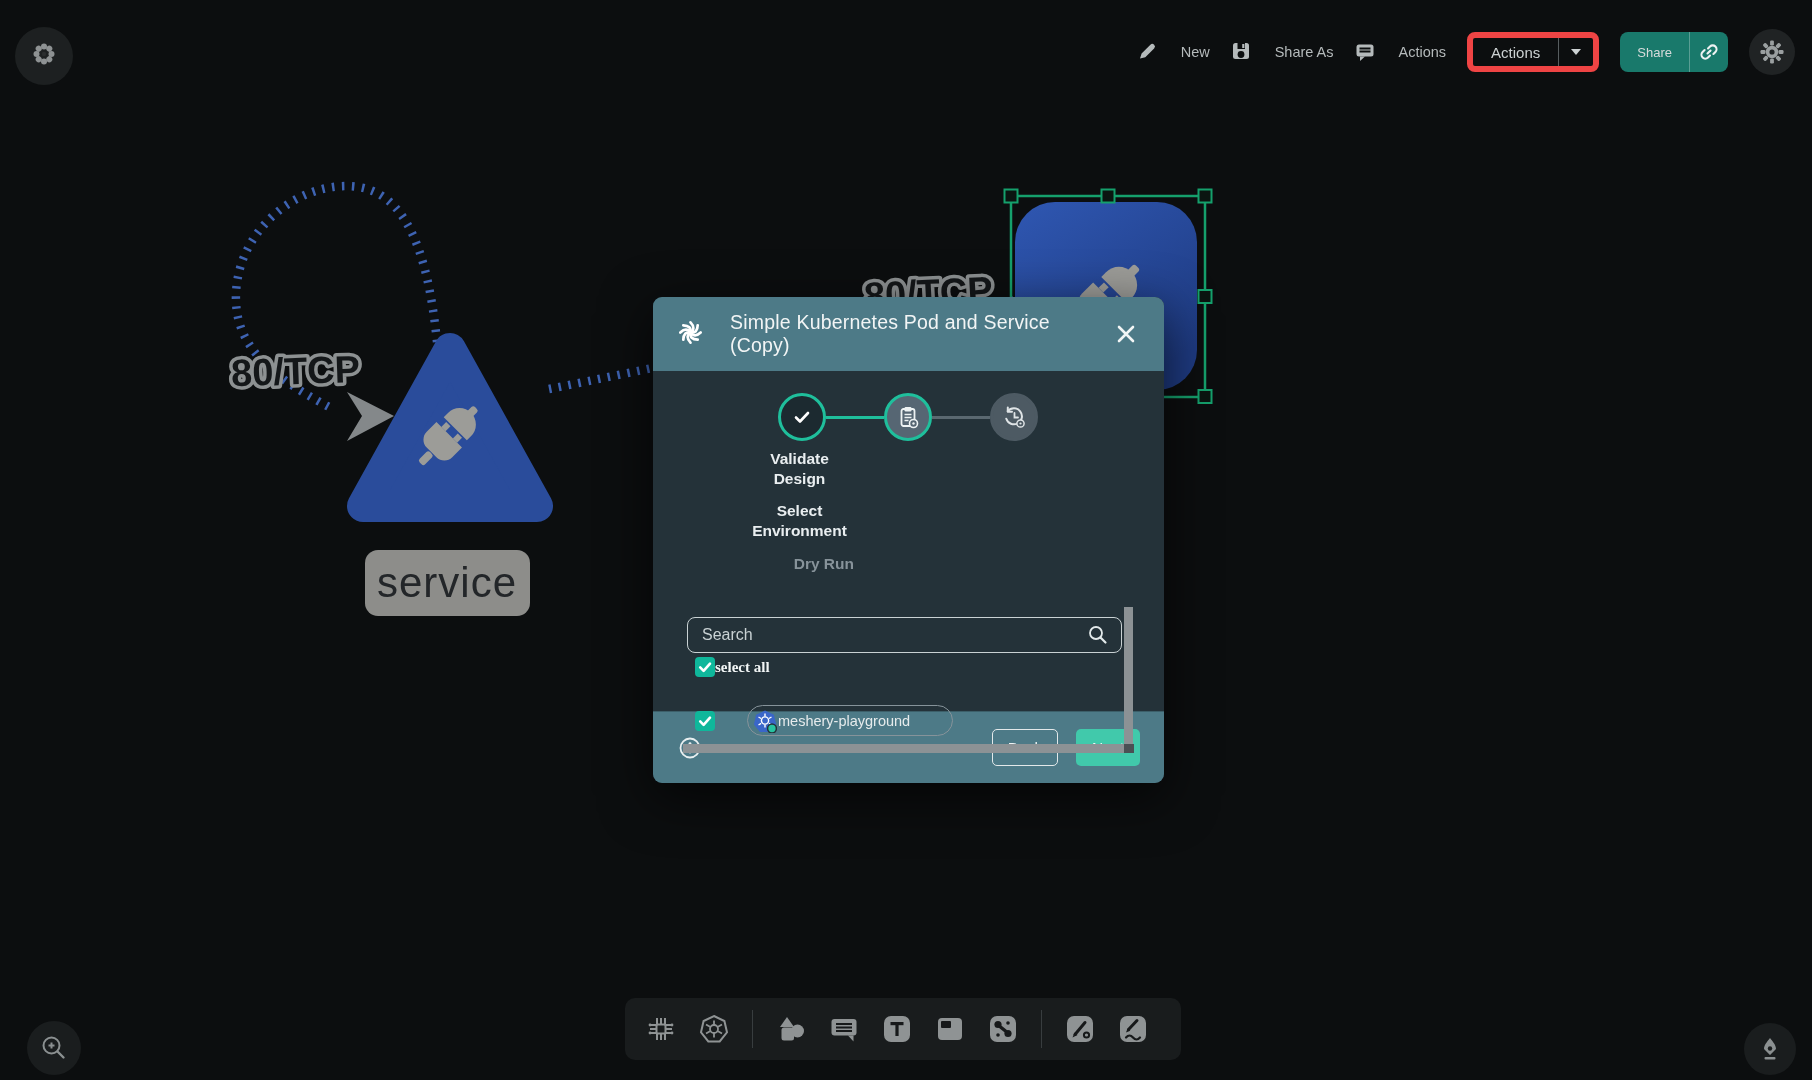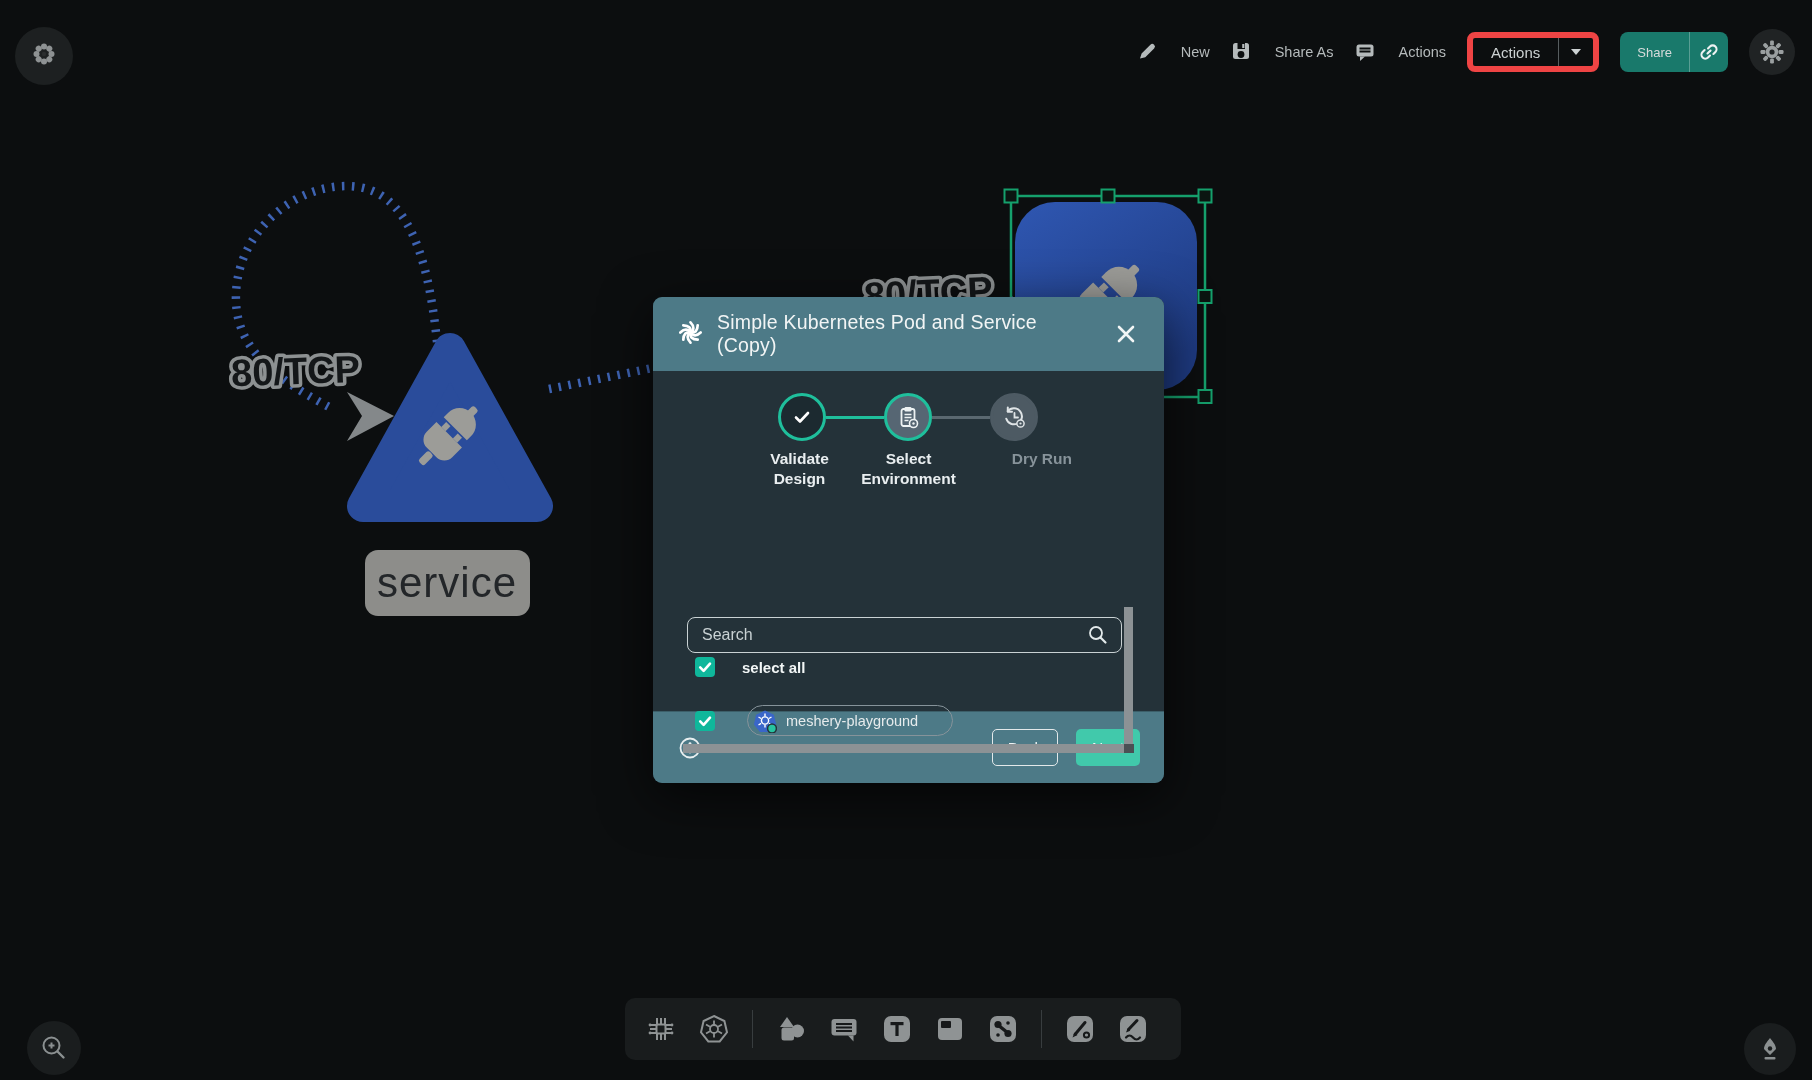--- a/index.html
+++ b/index.html
@@ -28,47 +28,47 @@
   
   .dock{position:absolute;left:625px;top:998px;width:556px;height:62px;background:#191c1d;border-radius:10px;
     display:flex;align-items:center;gap:23px;padding:0 21px;box-sizing:border-box;z-index:5;}
   .dock-sep{width:1px;height:38px;background:#383d3f;}
   .dock-ic{display:flex;align-items:center;justify-content:center;cursor:pointer;}
   .round-btn{position:absolute;border-radius:50%;background:#1a1d1e;display:flex;align-items:center;
     justify-content:center;z-index:5;cursor:pointer;}
   
   .modal{position:absolute;left:653px;top:297px;width:511px;height:486px;border-radius:9px;overflow:hidden;
     background:#243239;box-shadow:0 14px 52px rgba(0,0,0,.65);z-index:10;}
-  .m-header{height:74px;background:#4d7a87;display:flex;align-items:center;gap:13px;padding:8px 24px;box-sizing:border-box;}
+  .m-header{height:74px;background:#4d7a87;display:flex;align-items:center;gap:26px;padding:8px 24px;box-sizing:border-box;}
   .m-title{flex:1;color:#f2f5f5;font-size:19.5px;font-weight:500;letter-spacing:.2px;}
   .m-close{width:28px;height:28px;display:flex;align-items:center;justify-content:center;cursor:pointer;}
   .m-body{position:relative;height:340px;}
   .stepper{position:absolute;left:125px;top:22px;display:flex;align-items:center;}
   .sc{width:48px;height:48px;border-radius:50%;box-sizing:border-box;display:flex;align-items:center;justify-content:center;}
   .sc.done{background:#1c2a30;border:3px solid #1fbf9c;}
   .sc.active{background:#566673;border:3px solid #1fbf9c;}
   .sc.todo{background:#4d5a63;border:3px solid #4d5a63;}
   .conn{width:58px;height:3px;}
   .conn.teal{background:#1fbf9c;}
   .conn.gray{background:#5a6870;}
-  .slabels{position:absolute;left:92px;top:78px;width:327px;display:flex;gap:0;}
+  .slabels{position:absolute;left:92px;top:78px;width:327px;display:flex;gap:12px;flex-direction:column;}
   .slabel{width:109px;text-align:center;color:#e9eef0;font-size:15.5px;font-weight:700;line-height:1.3;}
   .slabel.dim{color:#87939a;text-align:right;}
   .search{position:absolute;left:34px;top:238px;width:435px;height:36px;border:1.5px solid #c9d2d4;border-radius:8px;
     display:flex;align-items:center;padding:0 12px;box-sizing:border-box;margin-top:8px;}
   .search input{flex:1;background:transparent;border:0;outline:none;color:#e8edef;font-size:16px;
     font-family:"Liberation Sans",sans-serif;}
   .search input::placeholder{color:#c9d2d4;opacity:1;}
-  .row-selectall{position:absolute;left:42px;top:286px;display:flex;align-items:center;gap:27px;}
+  .row-selectall{position:absolute;left:42px;top:286px;display:flex;align-items:center;font-family:Liberation Serif, serif;}
   .row-env{position:absolute;left:42px;top:334px;display:flex;align-items:center;}
   .cb{width:20px;height:20px;border-radius:4px;background:#0fb79b;display:flex;align-items:center;
     justify-content:center;cursor:pointer;flex:none;}
   .selectall-label{color:#f2f6f6;font-size:15px;font-weight:700;}
   .chip{margin-left:32px;height:31px;min-width:206px;border:1px solid #86939a;border-radius:16px;display:flex;
-    align-items:center;gap:9px;padding:0 16px 0 5px;box-sizing:border-box;color:#e6ebec;font-size:14.5px;cursor:pointer;}
+    align-items:center;gap:1px;padding:0 16px 0 5px;box-sizing:border-box;color:#e6ebec;font-size:14.5px;cursor:pointer;}
   .hscroll{position:absolute;left:30px;top:373px;width:441px;height:9px;background:#8c9295;}
   .hscroll-corner{position:absolute;left:471px;top:373px;width:10px;height:9px;background:#4a5054;}
   .vscroll{position:absolute;left:471px;top:236px;width:9px;height:137px;background:#8c9295;}
   .m-footer{height:72px;background:#4d7a87;border-top:1px solid rgba(0,0,0,.22);display:flex;align-items:center;
     padding:0 24px;box-sizing:border-box;}
   .btn-back{margin-left:auto;width:66px;height:37px;border:1px solid #e3e9ea;border-radius:5px;background:transparent;
     color:#eef3f3;font-size:15.5px;font-family:"Liberation Sans",sans-serif;cursor:pointer;}
   .btn-next{margin-left:18px;width:64px;height:37px;border:0;border-radius:5px;background:#41c9ab;color:#f2f7f6;
     font-size:15.5px;font-family:"Liberation Sans",sans-serif;cursor:pointer;}
 </style>

